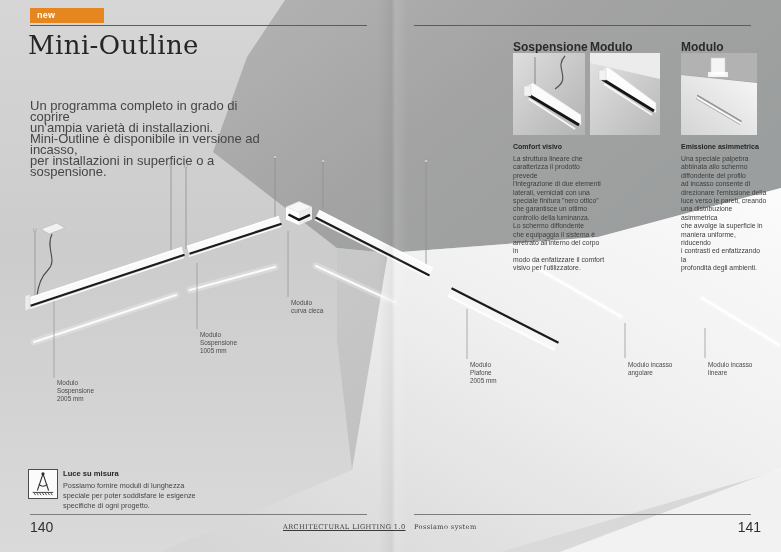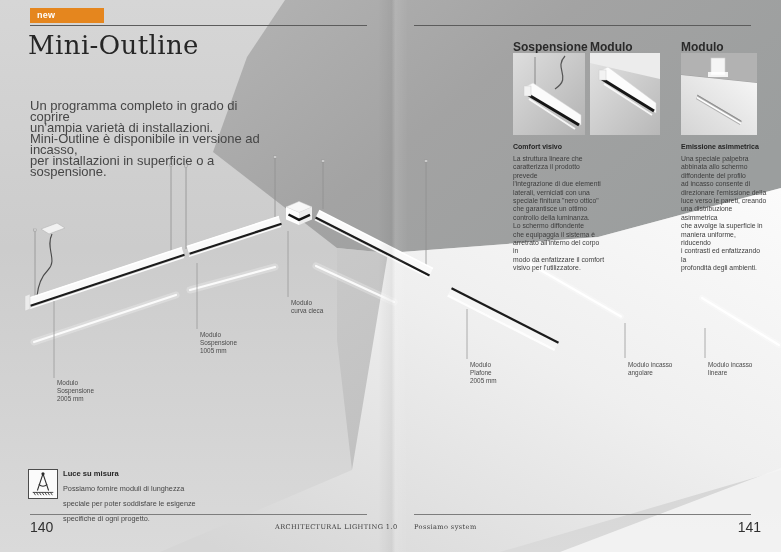--- a/index.html
+++ b/index.html
@@ -25,21 +25,21 @@
   .intro-b{left:30px;top:100px;font-size:13px;line-height:11px;color:#464646;width:230px;}
   .plabel{top:40px;font-size:12px;font-weight:bold;color:#2a2a2a;}
   .thumb{margin:0;padding:0;top:53px;height:82px;}
   .thumb svg{display:block;}
   .feat{top:143px;}
   .ftitle{font-size:7px;font-weight:bold;color:#252525;margin-bottom:5px;}
   .fbody{font-size:6.8px;line-height:8.4px;color:#3d3d3d;}
   .mlabel{font-size:6.4px;line-height:8px;color:#4a4a4a;}
   .badge-box{left:28px;top:469px;width:28px;height:28px;border:1px solid #4c4c4c;background:#fbfbfb;}
   .luce-title{left:63px;top:469px;font-size:7.6px;font-weight:bold;color:#272727;text-align:right;}
-  .luce-body{left:63px;top:481px;font-size:7.3px;line-height:15px;color:#464646;}
+  .luce-body{left:63px;top:481px;font-size:7.3px;line-height:10px;color:#464646;}
   .frule{height:1px;background:#7d7d7d;top:514px;}
   .pageno{top:519px;font-size:14px;color:#303030;}
   .fserif{top:523px;font-family:"DejaVu Serif","Liberation Serif",serif;
     font-size:6.6px;color:#3a3a3a;letter-spacing:.4px;}
 </style>
 </head>
 <body>
 
 <div id="page">
 
@@ -293,17 +293,17 @@
     </svg>
   </div>
   <div class="abs luce-title">Luce su misura</div>
   <div class="abs luce-body pre">Possiamo fornire moduli di lunghezza
 speciale per poter soddisfare le esigenze
 specifiche di ogni progetto.</div>
 
   <div class="abs frule" style="left:30px;width:337px;"></div>
   <div class="abs frule" style="left:414px;width:337px;"></div>
   <div class="abs pageno" style="left:30px;">140</div>
-  <div class="abs fserif" style="left:275px;">ARCHITECTURAL LIGHTING 1.0</div>
+  <div class="abs fserif" style="left:283px;text-decoration:underline;">ARCHITECTURAL LIGHTING 1.0</div>
   <div class="abs fserif" style="left:414px;">Possiamo system</div>
   <div class="abs pageno" style="right:44px;margin-left:12px;">141</div>
 
 </div>
 
 </body></html>

